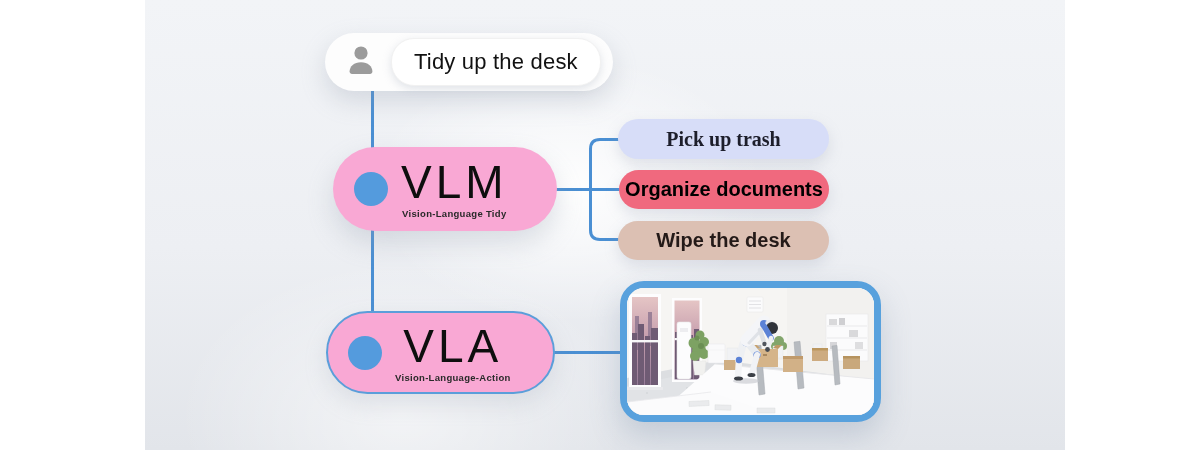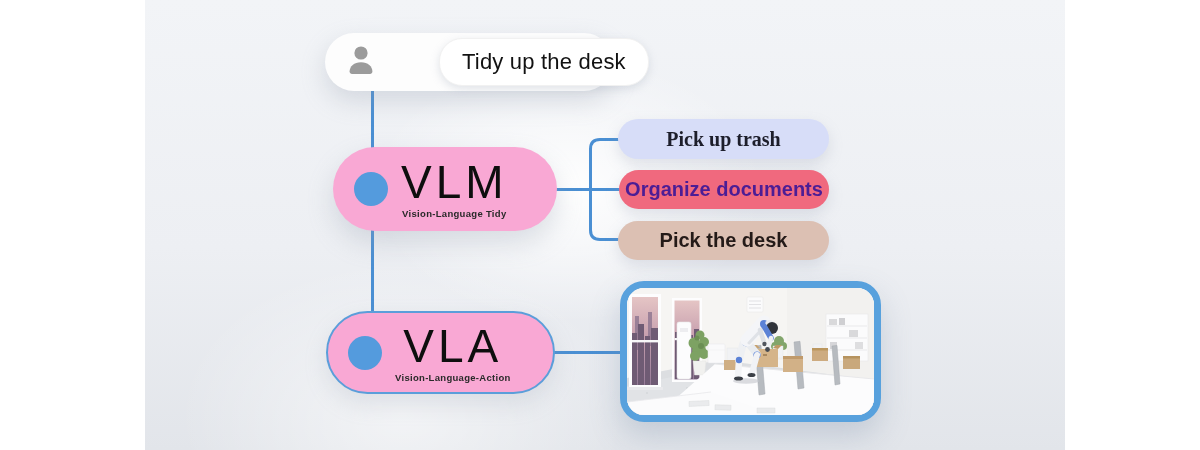--- a/index.html
+++ b/index.html
@@ -14,21 +14,21 @@
       radial-gradient(280px 190px at 46% 42%, rgba(255,255,255,0.95), rgba(255,255,255,0) 70%),
       radial-gradient(320px 220px at 28% 92%, rgba(255,255,255,0.55), rgba(255,255,255,0) 70%),
       linear-gradient(180deg,#f2f4f7 0%,#edeff3 55%,#e2e5ea 100%);
   }
   .connectors{position:absolute;left:0;top:0;width:1200px;height:450px;z-index:1;pointer-events:none;}
   .connectors path{stroke:var(--connector,#4a8fd3);stroke-width:3;fill:none;stroke-linecap:round;}
 
   .user-node{
     position:absolute;left:325px;top:33px;width:288px;height:58px;z-index:2;
     background:#fdfdfd;border-radius:29px;display:flex;align-items:center;
-    box-shadow:0 10px 24px rgba(145,155,172,.30);padding-left:18px;box-sizing:border-box;gap:48px;
+    box-shadow:0 10px 24px rgba(145,155,172,.30);padding-left:18px;box-sizing:border-box;
   }
   .person-icon{width:36px;height:40px;flex:0 0 auto;}
   .prompt-pill{
     margin-left:12px;height:46px;border-radius:23px;background:#ffffff;
     border:1px solid #f1f1f1;box-shadow:0 3px 9px rgba(160,170,185,.30);
     display:flex;align-items:center;padding:0 22px;
     font-size:22px;color:#121212;white-space:nowrap;letter-spacing:.2px;
   }
 
   .model-node{
@@ -93,25 +93,25 @@
     <span class="node-dot"></span>
     <div class="model-text">
       <div class="model-abbr">VLM</div>
       <div class="model-full">Vision-Language Tidy</div>
     </div>
   </div>
 
   <div class="task-pill task-0" style="background: rgb(215, 221, 248); color: rgb(29, 30, 43); font-family: Liberation Serif, serif;">
     <span>Pick up trash</span>
   </div>
-  <div class="task-pill task-1" style="background: rgb(240, 105, 126); color: #4c1d95; justify-content: center;">
+  <div class="task-pill task-1" style="background: rgb(240, 105, 126); color: #000000; justify-content: center;">
     <span>Organize documents</span>
   </div>
   <div class="task-pill task-2" style="background: rgb(220, 192, 179); color: rgb(36, 26, 24);">
-    <span>Pick the desk</span>
+    <span>Wipe the desk</span>
   </div>
 
   <div class="model-node vla">
     <span class="node-dot"></span>
     <div class="model-text">
       <div class="model-abbr">VLA</div>
       <div class="model-full">Vision-Language-Action</div>
     </div>
   </div>
 

